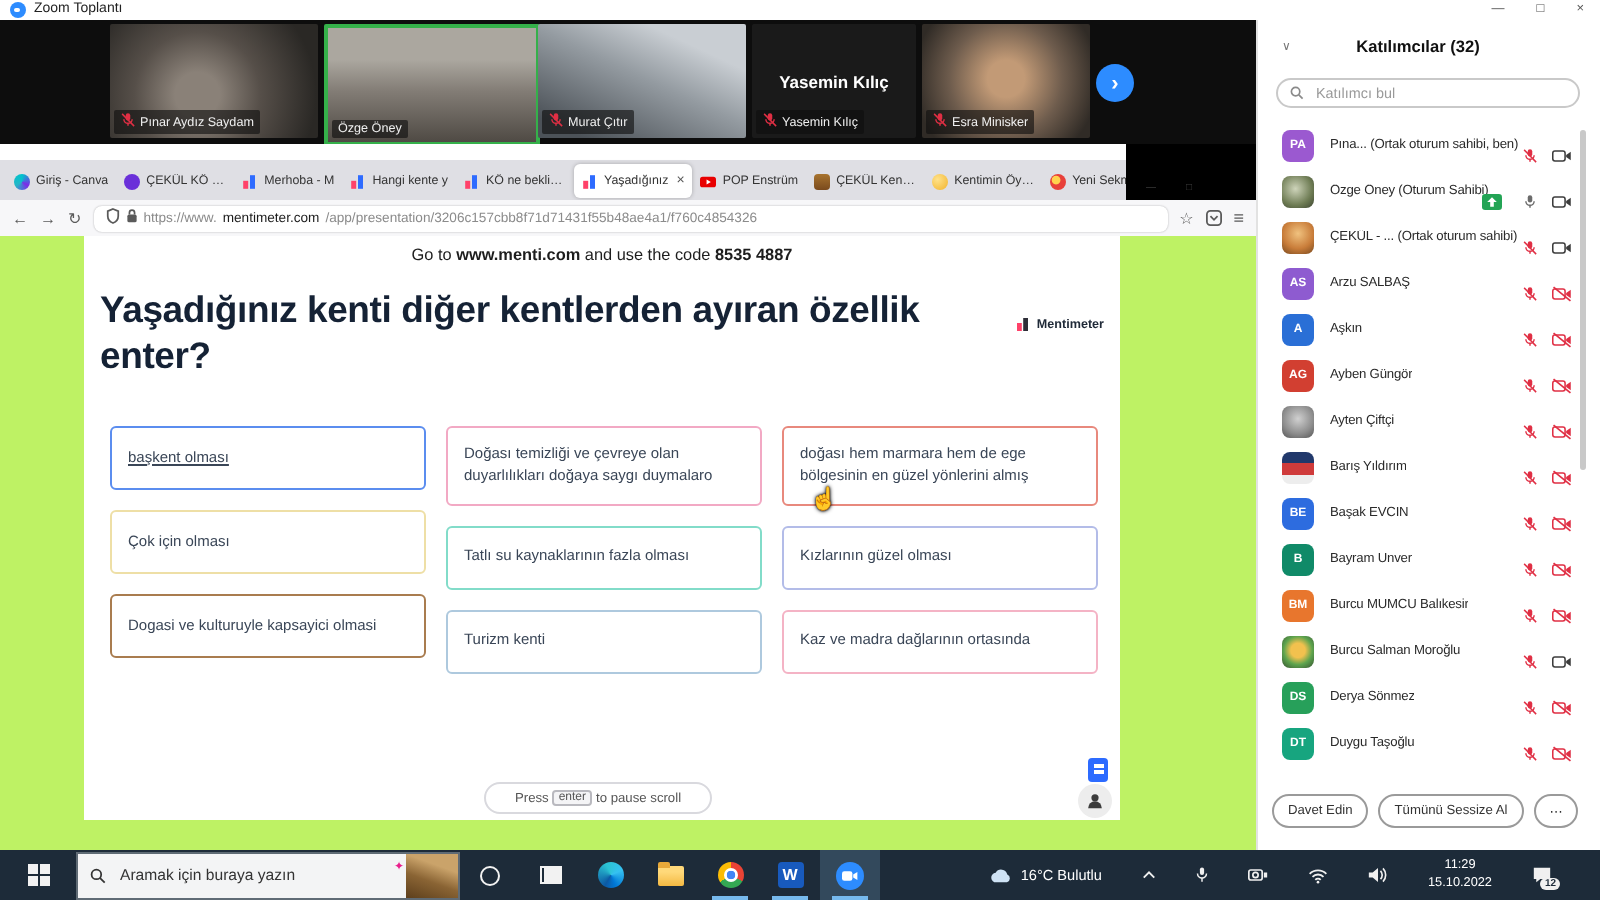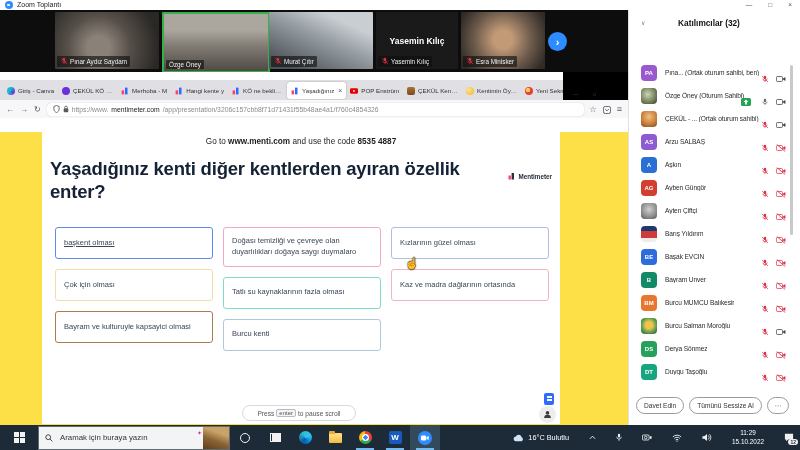--- a/index.html
+++ b/index.html
@@ -49,21 +49,21 @@
   #strip-overlap span{position:absolute;bottom:3px;font-size:5px;color:#3f3f3f;}
 
   #urlbar{position:absolute;left:0;top:28px;width:628px;height:18px;background:#f7f7f9;display:flex;align-items:center;padding:0 6px;box-sizing:border-box;gap:6px;}
   .nav-ic{font-size:8px;color:#5a5a5a;}
   #url-field{flex:1;height:13px;background:#fff;border-radius:4px;box-shadow:0 0 1px rgba(0,0,0,.3);
              display:flex;align-items:center;gap:3px;padding:0 6px;font-size:6.8px;overflow:hidden;white-space:nowrap;}
   .url-dim{color:#8b8b8b;} .url-host{color:#1c1c1c;}
   .ubtn{font-size:8px;color:#5a5a5a;}
 
   
-  #content{position:absolute;left:0;top:60px;width:708px;height:307px;background:#fde047;}
+  #content{position:absolute;left:0;top:46px;width:708px;height:307px;background:#bef264;}
   #slide{position:absolute;left:42px;top:0;width:518px;height:292px;background:#fff;}
   #join-line{position:absolute;left:0;top:5px;width:100%;text-align:center;font-size:8.2px;color:#1d1d1d;}
   #join-line b{font-weight:bold;}
   #question{position:absolute;left:8px;top:26px;width:500px;font-size:18.5px;font-weight:bold;color:#152235;line-height:1.22;letter-spacing:-.2px;}
   #menti-brand{position:absolute;right:8px;top:40px;display:flex;align-items:center;gap:2px;}
   #menti-brand .btxt{font-size:6.3px;font-weight:bold;color:#1f2937;}
   #grid{position:absolute;left:13px;top:95px;width:494px;display:flex;gap:10px;}
   .gcol{flex:1;display:flex;flex-direction:column;gap:10px;}
   .card{border:1px solid;border-radius:3px;background:#fff;padding:8px 8px;font-size:7.5px;line-height:1.45;
         color:#3a4657;min-height:14px;display:flex;align-items:center;}
@@ -116,21 +116,21 @@
   .tb-cortana{width:10px;height:10px;border:1.5px solid #f2f2f2;border-radius:50%;box-sizing:border-box;}
   .tb-taskview{width:11px;height:9px;border:1px solid #f2f2f2;box-sizing:border-box;background:linear-gradient(90deg,transparent 0 1px,#f2f2f2 0 0) ;}
   .tb-edge{width:13px;height:13px;border-radius:50%;background:conic-gradient(from 210deg,#0c59a4,#2bc3d2 35%,#35c1f1 60%,#0078d7 85%,#0c59a4);}
   .tb-folder{width:13px;height:10px;background:linear-gradient(180deg,#ffd97a 0 30%,#f4b942);border-radius:1px;position:relative;}
   .tb-folder::before{content:"";position:absolute;left:0;top:-2px;width:6px;height:3px;background:#e8a93a;border-radius:1px 1px 0 0;}
   .tb-chrome{width:13px;height:13px;border-radius:50%;background:conic-gradient(#ea4335 0 33%,#34a853 0 66%,#fbbc05 0);position:relative;}
   .tb-chrome i{position:absolute;inset:3px;border-radius:50%;background:radial-gradient(circle,#4285f4 0 42%,#fff 46%);}
   .tb-word{width:13px;height:13px;background:#185abd;border-radius:2px;color:#fff;font-size:8px;font-weight:bold;
            display:flex;align-items:center;justify-content:center;}
   .tb-zoom{width:14px;height:14px;background:#2d8cff;border-radius:50%;display:flex;align-items:center;justify-content:center;}
-  #tray{margin-left:auto;display:flex;align-items:center;gap:20px;padding-right:6px;color:#f0f0f0;}
+  #tray{margin-left:auto;display:flex;align-items:center;gap:20px;padding-right:24px;color:#f0f0f0;}
   #weather{display:flex;align-items:center;gap:4px;font-size:7.3px;color:#fff;}
   .tray-ic{display:flex;align-items:center;justify-content:center;}
   #clock{font-size:6.4px;line-height:1.35;text-align:center;color:#fff;}
   #notif{position:relative;}
   #notif .badge{position:absolute;right:-4px;bottom:-3px;background:#f0f0f0;color:#1d2b39;font-size:5px;font-weight:bold;
                 border-radius:6px;padding:0 2px;line-height:6px;}
 </style>
 </head>
 <body>
 
@@ -320,28 +320,29 @@
           <svg width="8" height="8">
               <rect x="0.5" y="3.5" width="2.4" height="4" fill="#ff4169"></rect>
               <rect x="3.6" y="1" width="2.4" height="6.5" fill="#2e2e38"></rect>
             </svg>
           <span class="btxt">Mentimeter</span>
         </div>
         <div id="grid">
             <div class="gcol">
               <div class="card" style="border-color: rgb(91, 141, 239); text-decoration: underline;">başkent olması</div>
               <div class="card" style="border-color: rgb(238, 223, 166);">Çok için olması</div>
-              <div class="card" style="border-color: rgb(169, 124, 79);">Bayram ve kulturuyle kapsayici olmasi</div>
+              <div class="card" style="border-color: rgb(169, 124, 79);">Dogasi ve kulturuyle kapsayici olmasi</div>
             </div>
             <div class="gcol">
               <div class="card" style="border-color: rgb(242, 169, 196);">Doğası temizliği ve çevreye olan duyarlılıkları doğaya saygı duymalaro</div>
               <div class="card" style="border-color: rgb(130, 220, 201);">Tatlı su kaynaklarının fazla olması</div>
-              <div class="card" style="border-color: rgb(174, 201, 222);">Burcu kenti</div>
+              <div class="card" style="border-color: rgb(174, 201, 222);">Turizm kenti</div>
             </div>
             <div class="gcol">
+              <div class="card" style="border-color: rgb(232, 137, 125);">doğası hem marmara hem de ege bölgesinin en güzel yönlerini almış</div>
               <div class="card" style="border-color: rgb(179, 188, 232);">Kızlarının güzel olması</div>
               <div class="card" style="border-color: rgb(244, 179, 197);">Kaz ve madra dağlarının ortasında</div>
             </div>
           </div>
         <div id="scroll-pill">
           <span>Press</span>
             <kbd>enter</kbd>
             <span>to pause scroll</span>
         </div>
         <div id="count-badge"></div>
@@ -352,20 +353,27 @@
             </svg>
         </div>
         <div id="cursor">☝</div>
       </div>
     </div>
   </div>
 
   <div class="abs" id="panel">
     <div class="abs" id="panel-chevron">∨</div>
     <div class="abs" id="panel-title">Katılımcılar (32)</div>
+    <div class="abs" id="p-search">
+      <svg width="7" height="7" viewBox="0 0 10 10">
+          <circle cx="4" cy="4" r="3" fill="none" stroke="#8a8a8a" stroke-width="1.2"></circle>
+          <line x1="6.3" y1="6.3" x2="9" y2="9" stroke="#8a8a8a" stroke-width="1.2"></line>
+        </svg>
+      <input placeholder="Katılımcı bul" style="">
+    </div>
     <div class="abs" id="plist">
         <div class="prow" style="top: 0px;">
           <div class="pav" style="background: rgb(155, 89, 208);">PA</div>
           <div class="pname">Pına... (Ortak oturum sahibi, ben)</div>
           <span class="pic1"><svg width="8" height="8" viewBox="0 0 12 12">
               <g stroke="#e02f44" fill="none" stroke-width="1.1">
                 <rect x="4.3" y="1" width="3.4" height="5.4" rx="1.7" fill="#e02f44" stroke="none"></rect>
                 <path d="M2.9 5.4a3.1 3.1 0 0 0 6.2 0"></path>
                 <line x1="6" y1="8.6" x2="6" y2="10.4"></line>
                 <line x1="1.6" y1="1.4" x2="10.6" y2="10.6"></line>

